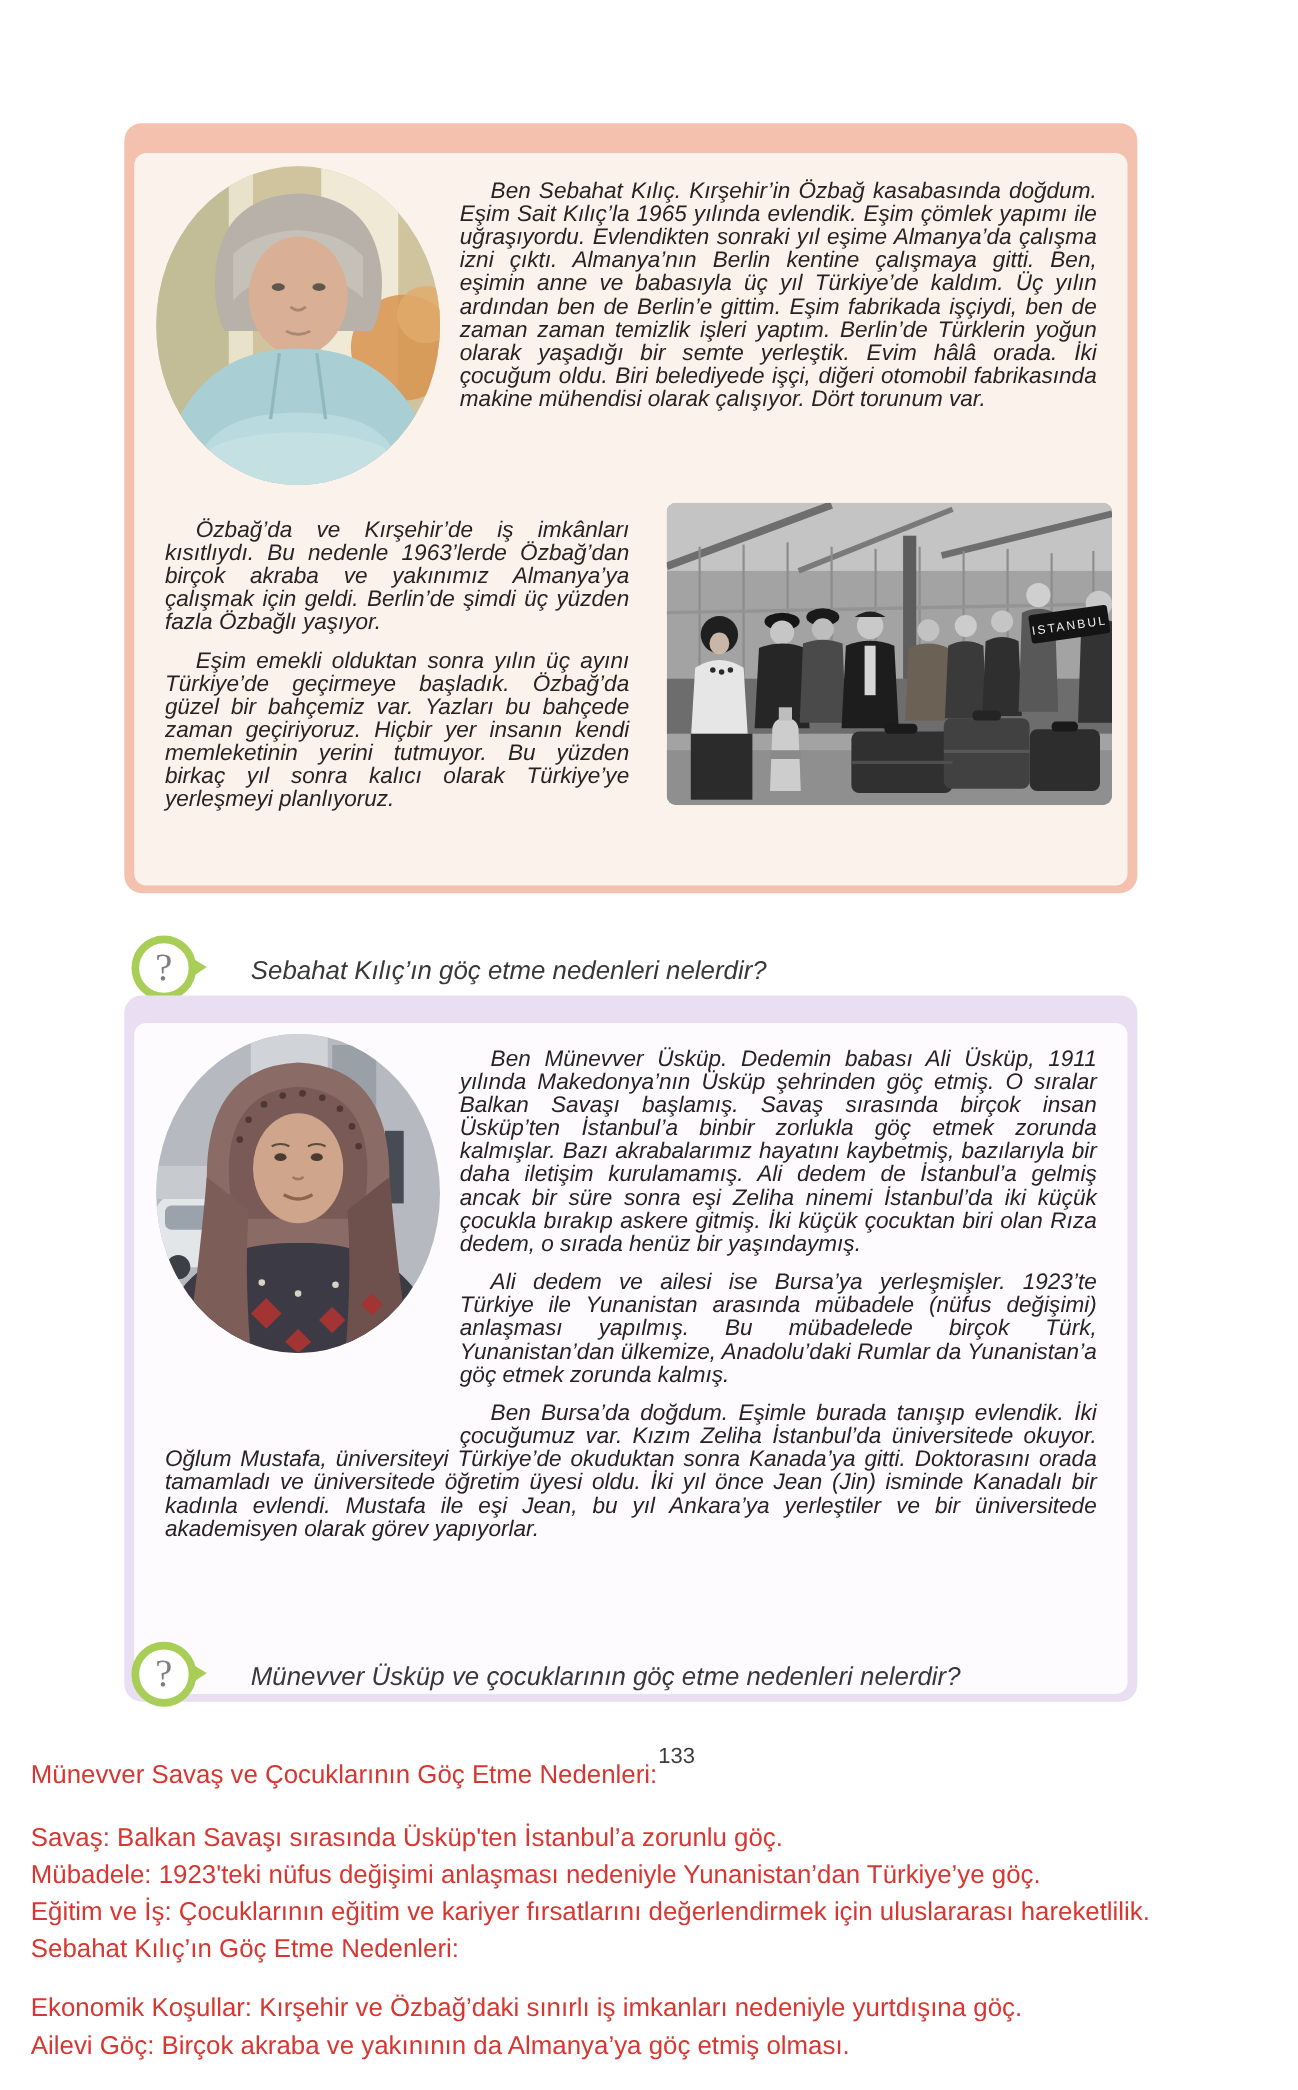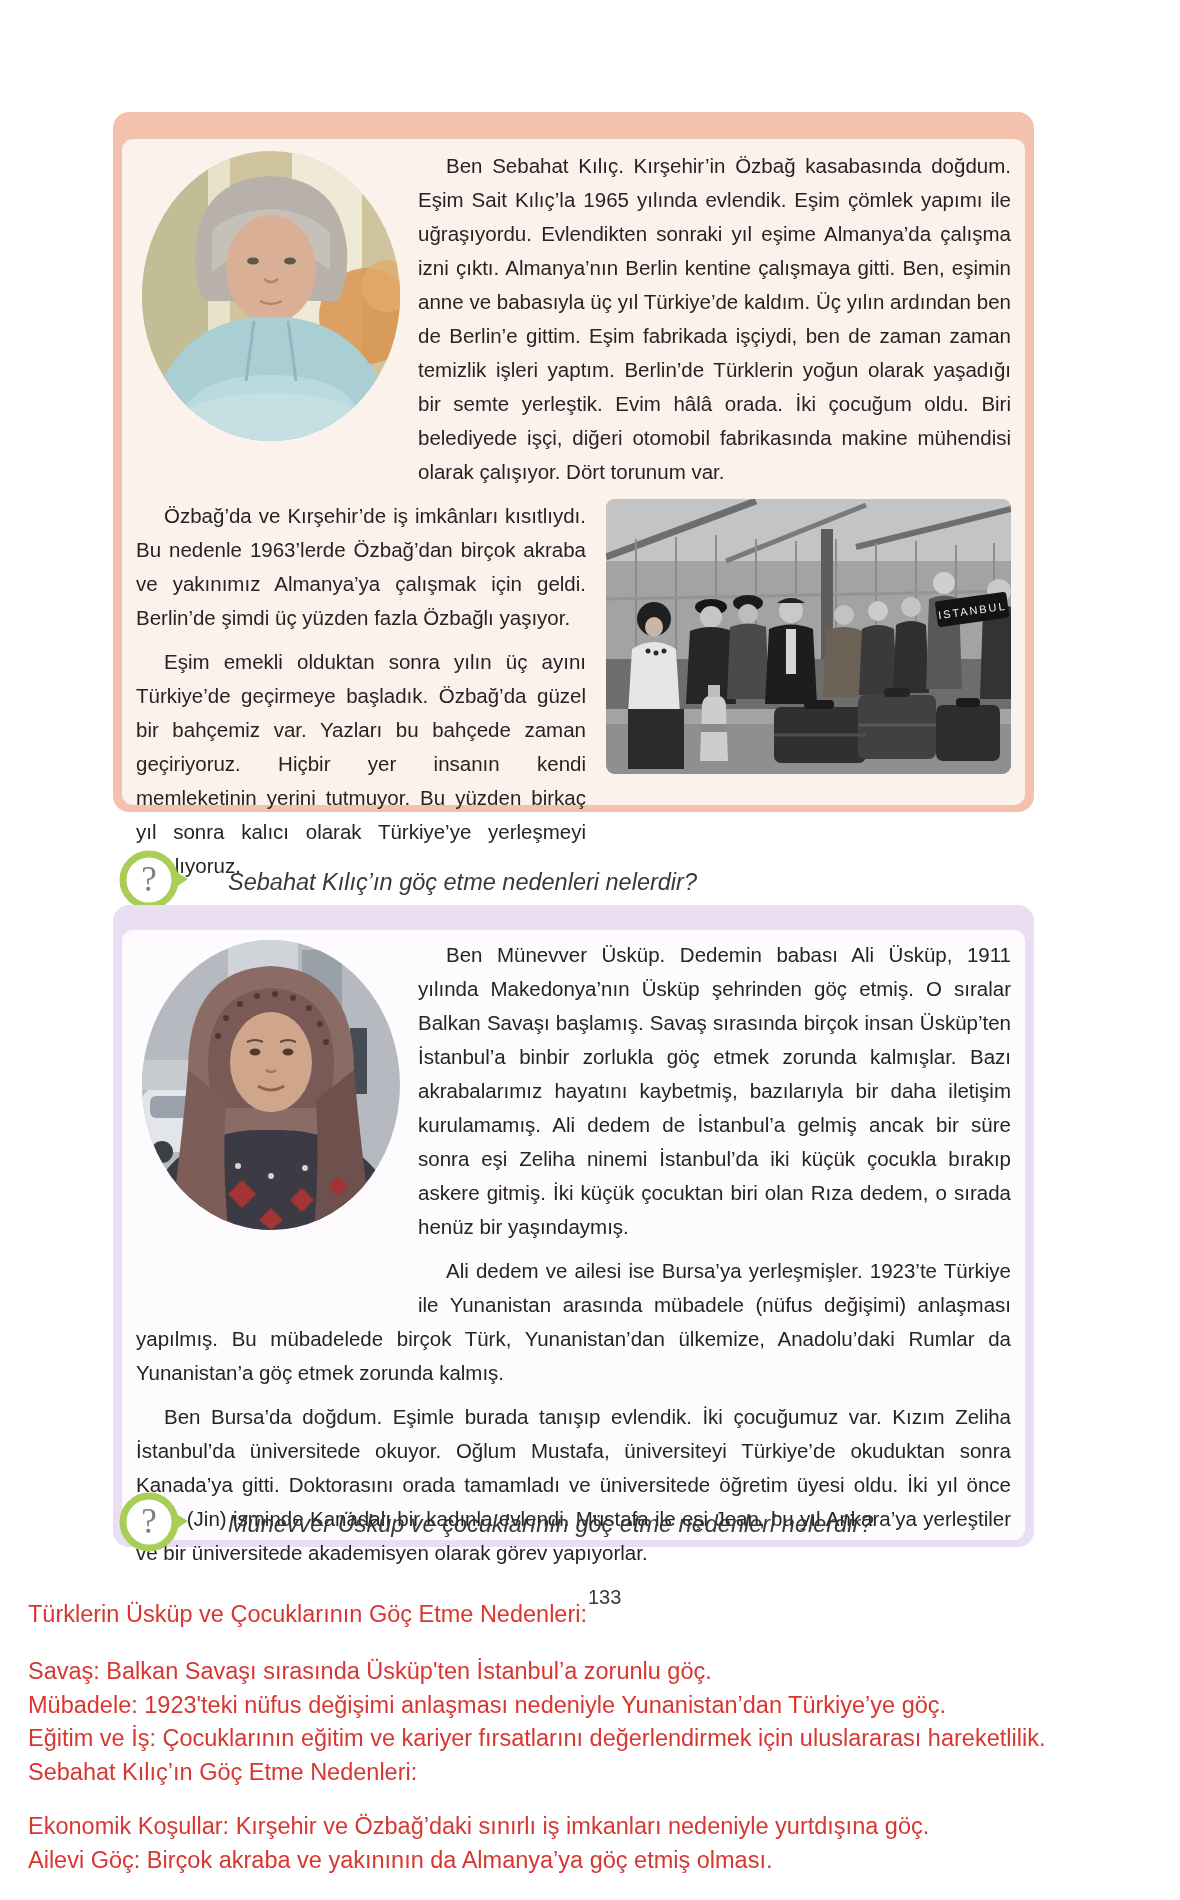--- a/index.html
+++ b/index.html
@@ -13,22 +13,22 @@
   .tbox-inner {
     position:absolute; left:9px; right:9px; bottom:7px; border-radius:11px;
     box-sizing:border-box;
   }
   .box1 { top:112px; height:700px; background:#f3c1ad; }
   .box1 .tbox-inner { top:27px; background:#fcf2ec; padding:10px 14px 0 14px; }
   .box2 { top:905px; height:642px; background:#e9def2; }
   .box2 .tbox-inner { top:25px; background:#fdfbfe; padding:8px 14px 0 14px; overflow:visible; }
 
   .t {
-    font-size:20.5px; line-height:34px; color:#272324;
-    text-align:justify; text-indent:28px; margin:0;
+    font-style:italic; font-size:20.5px; line-height:21px; color:#272324;
+    text-align:justify; text-indent:28px; margin:14px;
   }
   .t + .t { margin-top:10px; }
 
   .portrait-float { float:left; width:258px; margin:2px 18px 6px 6px; }
   .portrait-float svg { display:block; }
   .float1 { height:300px; }
   .float2 { height:370px; }
 
   .cols { clear:left; display:flex; margin-top:10px; }
   .col-left { width:450px; }
@@ -268,21 +268,21 @@
   <div class="q-row q2">
     <svg class="q-icon" viewBox="0 0 72 72">
       <polygon points="48,20 70,33 48,48" fill="#a8ce58"></polygon>
       <circle cx="31" cy="34" r="26" fill="#ffffff" stroke="#a8ce58" stroke-width="7"></circle>
       <text x="31" y="45" text-anchor="middle" font-family="Liberation Serif, serif" font-size="35" fill="#7d7f82">?</text>
     </svg>
     <div class="q-text">Münevver Üsküp ve çocuklarının göç etme nedenleri nelerdir?</div>
   </div>
 
   <div class="answers">
-    <p class="a-line"><span>Türklerin Üsküp ve Çocuklarının Göç Etme Nedenleri:</span><sup class="footnote-sup">133</sup></p>
+    <p class="a-line"><span>Münevver Savaş ve Çocuklarının Göç Etme Nedenleri:</span><sup class="footnote-sup">133</sup></p>
     <div class="gap-a"></div>
     <p class="a-line">Savaş: Balkan Savaşı sırasında Üsküp'ten İstanbul’a zorunlu göç.</p>
     <p class="a-line">Mübadele: 1923'teki nüfus değişimi anlaşması nedeniyle Yunanistan’dan Türkiye’ye göç.</p>
     <p class="a-line">Eğitim ve İş: Çocuklarının eğitim ve kariyer fırsatlarını değerlendirmek için uluslararası hareketlilik.</p>
     <p class="a-line">Sebahat Kılıç’ın Göç Etme Nedenleri:</p>
     <div class="gap-b"></div>
     <p class="a-line">Ekonomik Koşullar: Kırşehir ve Özbağ’daki sınırlı iş imkanları nedeniyle yurtdışına göç.</p>
     <p class="a-line">Ailevi Göç: Birçok akraba ve yakınının da Almanya’ya göç etmiş olması.</p>
   </div>
 

